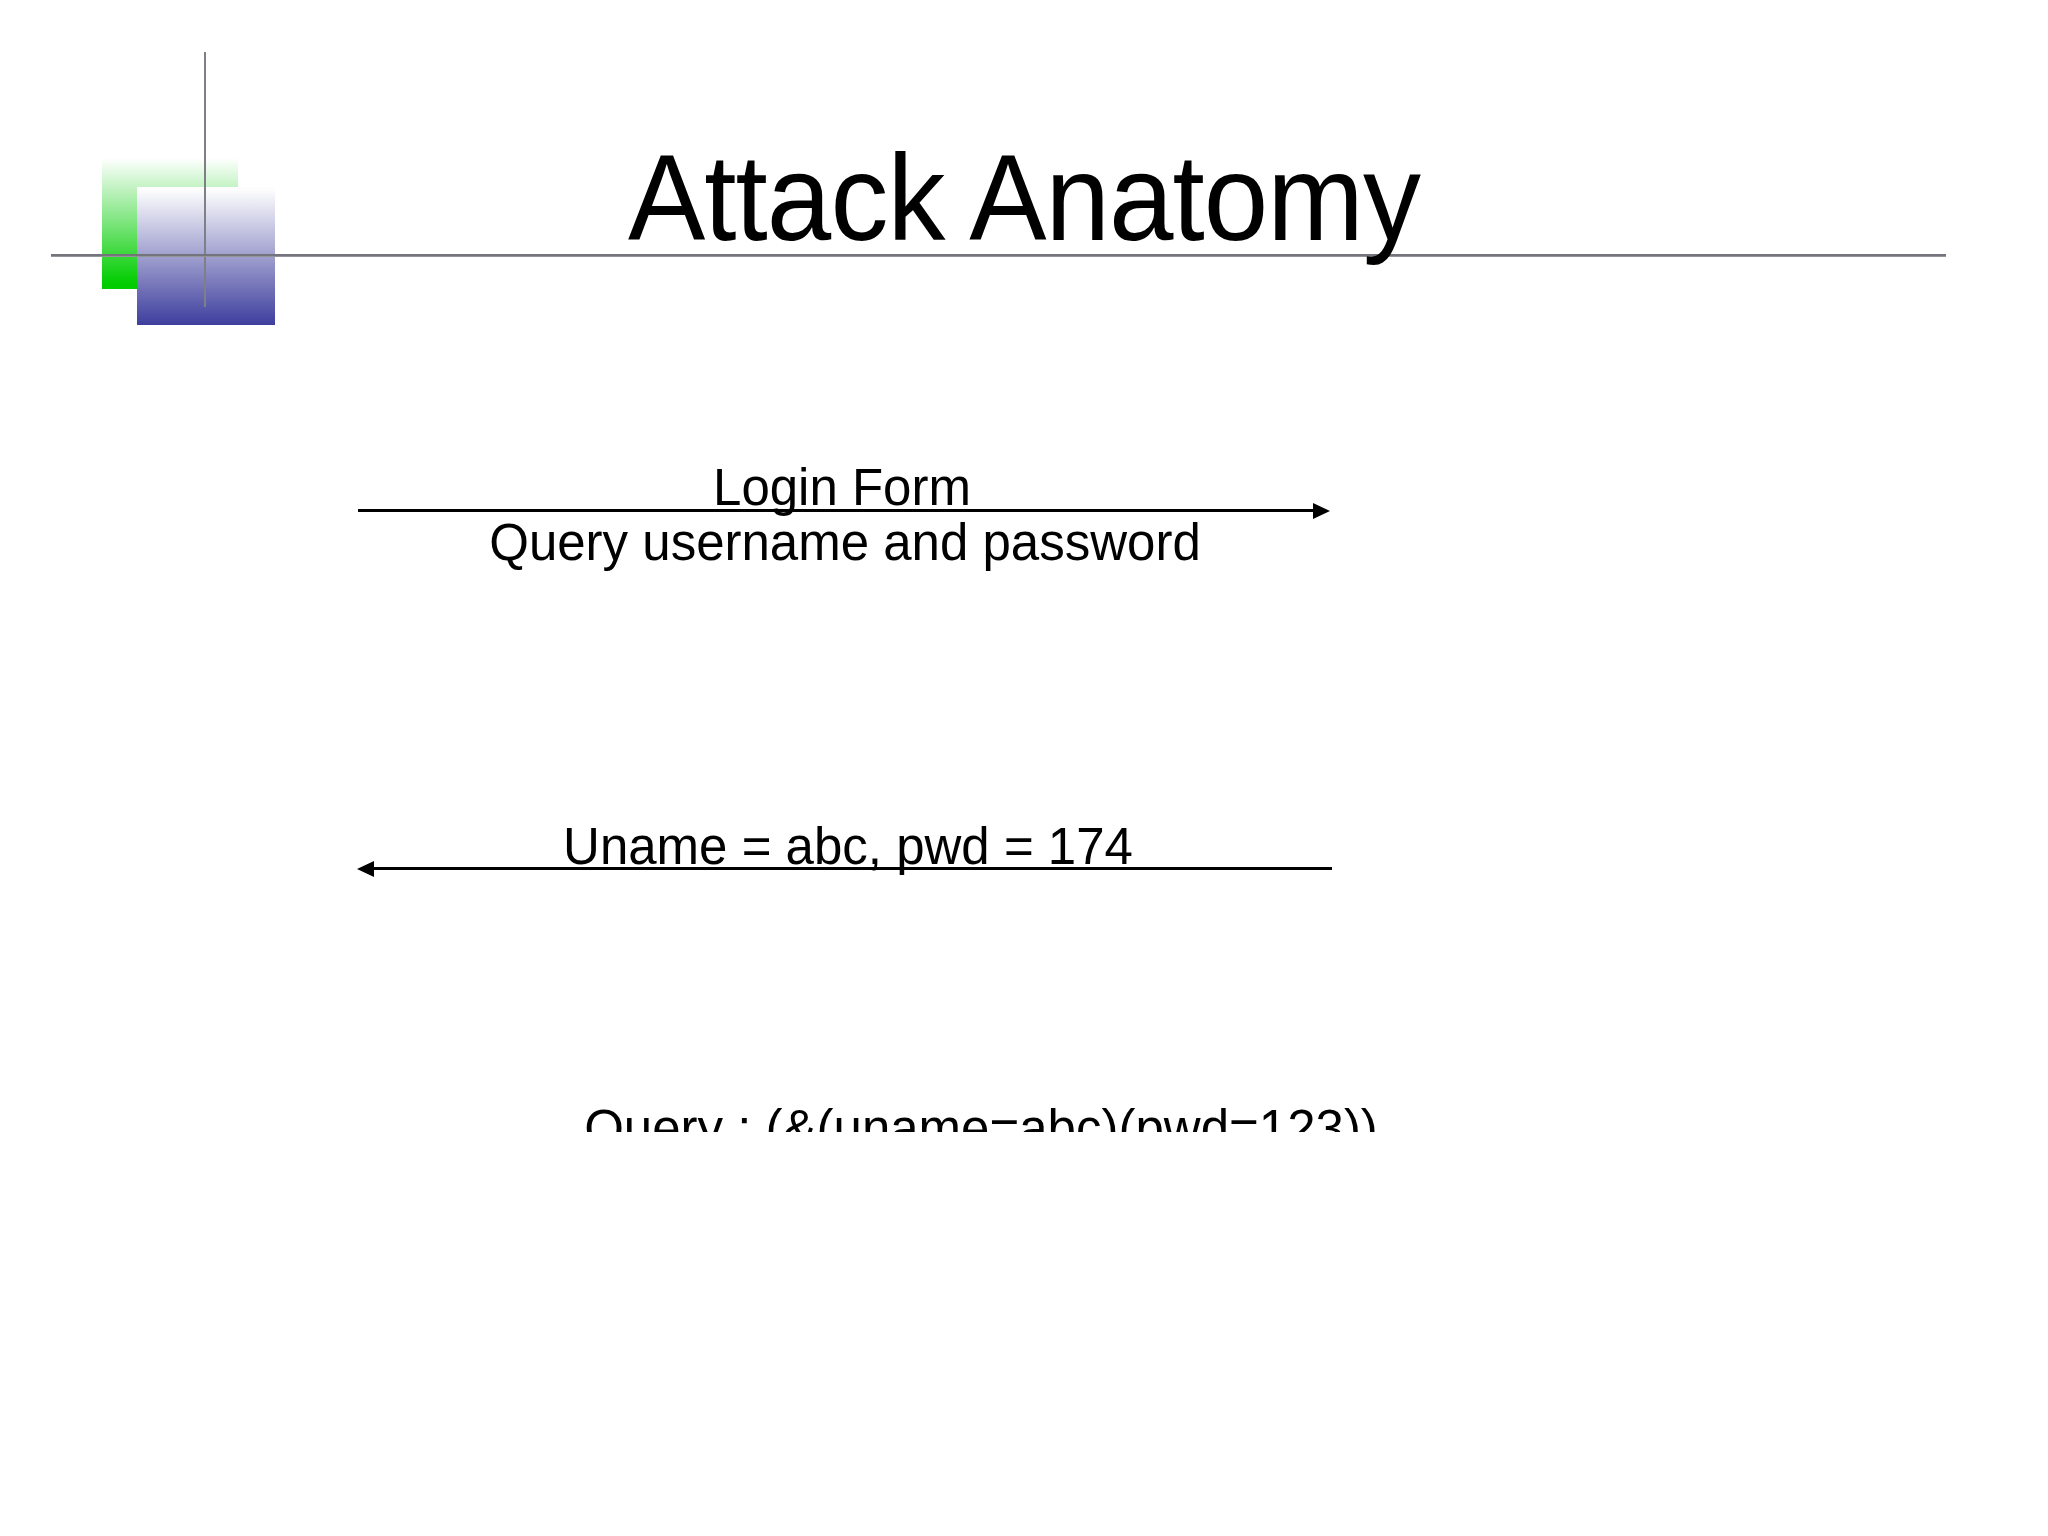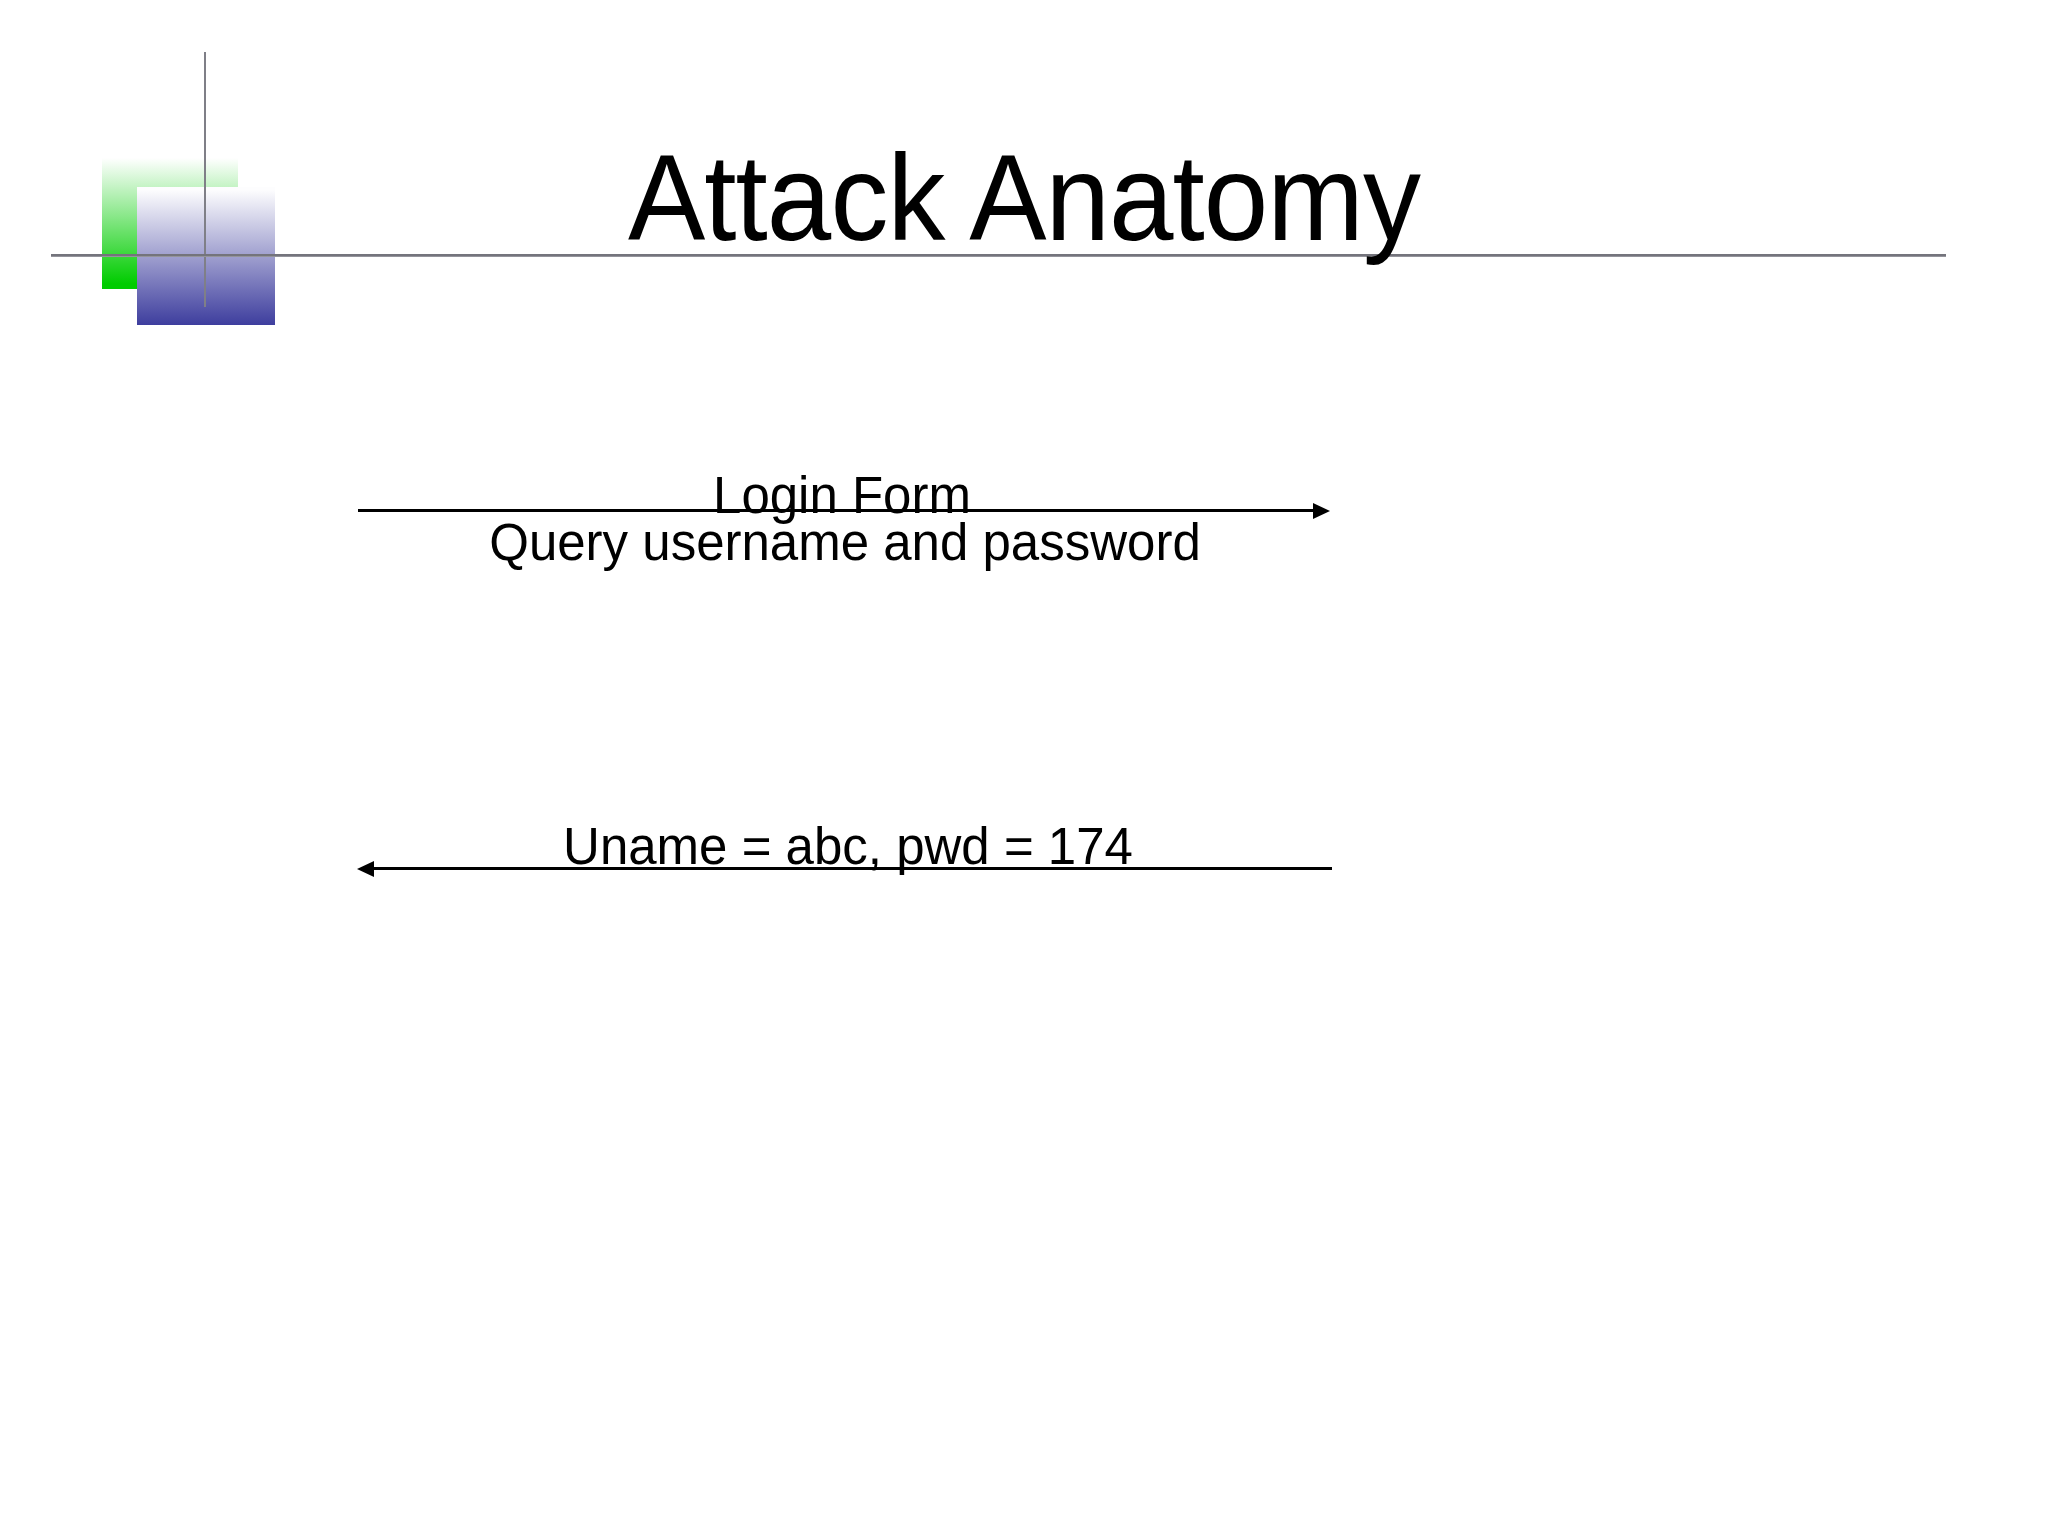--- a/index.html
+++ b/index.html
@@ -84,21 +84,21 @@
   }
 
   .flow-label {
     position: absolute;
     width: 1000px;
     text-align: center;
     font-size: 51px;
     line-height: 1;
     white-space: nowrap;
   }
-  .label-request-top    { left: 342px; top: 462px; margin-top: 8px; }
+  .label-request-top    { left: 342px; top: 462px; }
   .label-request-bottom { left: 345px; top: 517px; }
   .label-response       { left: 348px; top: 821px; }
   .label-query          { left: 481px; top: 1103px; }
 
   
   .footer-bar {
     position: absolute;
     left: 0; top: 1502px;
     width: 100%; height: 34px;
     background: linear-gradient(180deg,
@@ -127,16 +127,17 @@
     <div class="arrowhead-right-icon"></div>
     <div class="flow-label label-request-bottom">Query username and password</div>
   </div>
 
   <div>
     <div class="flow-label label-response">Uname = abc, pwd = 174</div>
     <div class="arrow-line response"></div>
     <div class="arrowhead-left-icon"></div>
   </div>
 
+  <div class="flow-label label-query">Query : (&amp;(uname=abc)(pwd=123))</div>
 
   <div class="footer-bar"></div>
 
 </div>
 
 </body></html>

